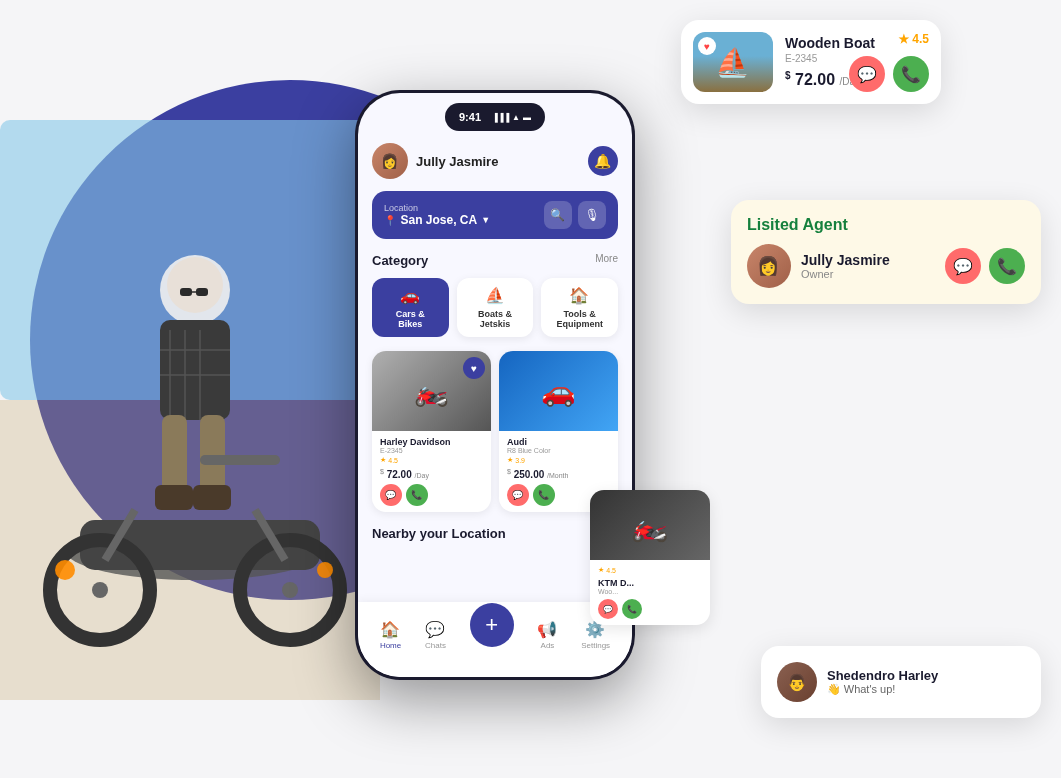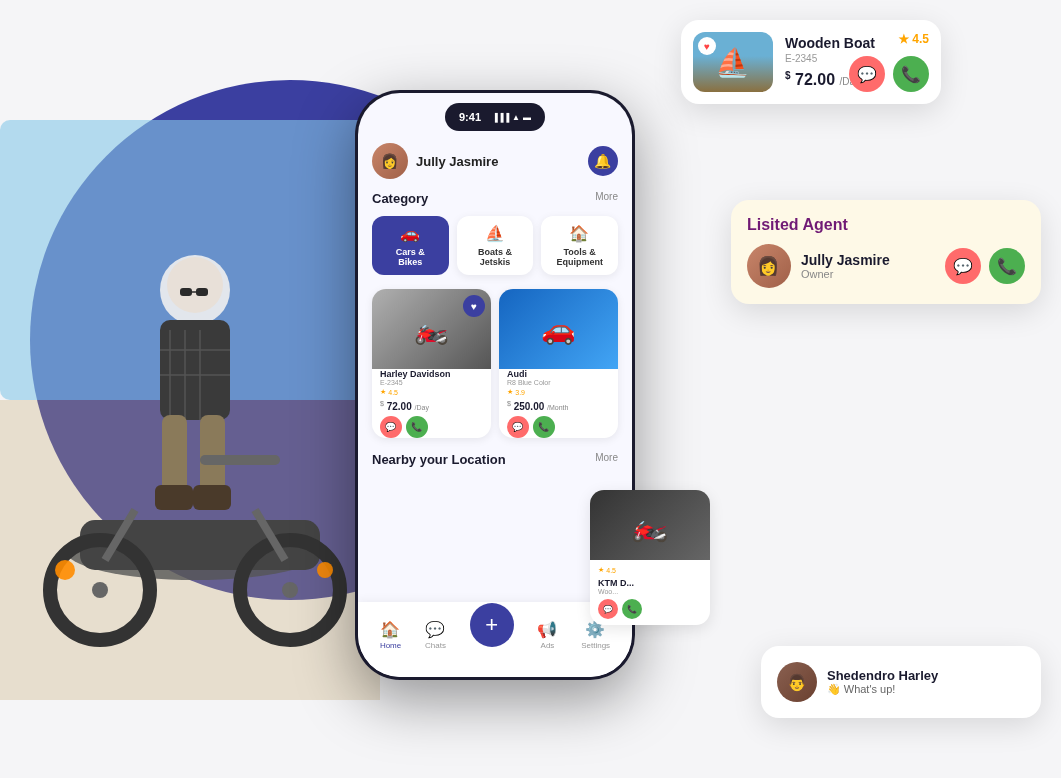--- a/index.html
+++ b/index.html
@@ -284,21 +284,21 @@
       background: #3b3fa0;
       border-radius: 50%;
       display: flex;
       align-items: center;
       justify-content: center;
       font-size: 10px;
       color: white;
     }
 
     .listing-info {
-      padding: 0 8px;
+      padding: 6px 8px;
     }
 
     .listing-name {
       font-size: 9px;
       font-weight: 700;
       color: #1a1a2e;
     }
 
     .listing-id {
       font-size: 7px;
@@ -523,21 +523,21 @@
       top: 200px;
       right: 20px;
       width: 310px;
       padding: 16px;
       background: #fef9e7;
     }
 
     .card-agent-title {
       font-size: 16px;
       font-weight: 700;
-      color: #701a75;
+      color: #15803d;
       margin-bottom: 10px;
     }
 
     .agent-info {
       display: flex;
       align-items: center;
       gap: 10px;
     }
 
     .agent-avatar {
@@ -788,20 +788,34 @@
         <div class="app-header">
           <div class="user-info">
             <div class="user-avatar">
               <span>👩</span>
             </div>
             <span class="user-name">Jully Jasmire</span>
           </div>
           <div class="notif-btn">🔔</div>
         </div>
 
+        <div class="location-bar">
+          <div class="location-left">
+            <span class="location-label">Location</span>
+            <div class="location-value">
+              <span class="pin">📍</span>
+              <span>San Jose, CA</span>
+              <span class="chevron">▼</span>
+            </div>
+          </div>
+          <div class="location-search">
+            <div class="search-btn">🔍</div>
+            <div class="mic-btn">🎙</div>
+          </div>
+        </div>
 
         <div class="section-header">
           <span class="section-title">Category</span>
           <span class="more-link">More</span>
         </div>
 
         <div class="categories">
           <div class="category-item active">
             <span class="cat-icon">🚗</span>
             <span>Cars &amp;<br>Bikes</span>

